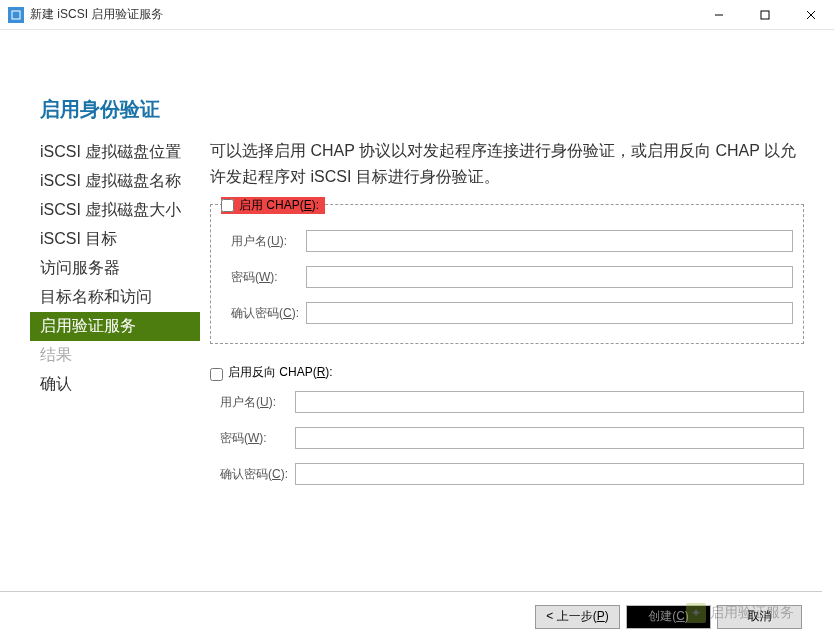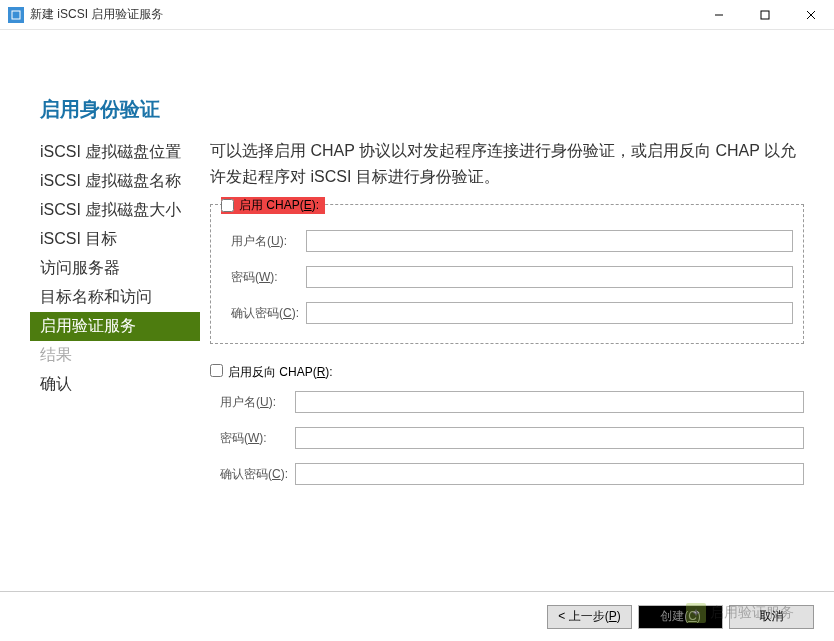--- a/index.html
+++ b/index.html
@@ -19,29 +19,29 @@
 .sidebar { width: 170px; flex-shrink: 0; }
 .sidebar .navitem { padding: 4px 10px; color: #333; cursor: default; font-size:16px; }
 .sidebar .navitem.active { background: #4d7c0f; color: #fff; }
 .sidebar .navitem.disabled { color: #aaa; }
 
 .content { flex: 1; padding-left: 10px; padding-right: 10px; }
 .desc { font-size: 16px; color: #333; line-height: 1.6; margin-bottom: 15px; }
 
 .groupbox { border: 1px dashed #999; padding: 0 10px 5px 10px; margin-bottom: 20px; position: relative; }
 .group-title-row { display:flex; align-items:center; position:relative; top:-8px; background:#ef4444; width:max-content; padding-right:6px; }
-.plain-check-row { display:flex; align-items:flex-start; margin-bottom:10px; }
+.plain-check-row { display:flex; align-items:flex-end; margin-bottom:10px; }
 .chk { width:13px; height:13px; margin-right:5px; }
 
 .field-row { display:flex; align-items:center; margin: 8px 0 14px 10px; }
 .field-label { width: 75px; color: #555; font-size:12px; }
 .field-input { flex:1; height:22px; border:1px solid #b0b0b0; background:#fff; padding:0 4px; font-size:12px; }
 .field-input:disabled { background:#fff; }
 
-.footer { position: absolute; bottom: 0; left:0; right:0; height: 50px; border-top: 1px solid #ccc; display:flex; align-items:center; justify-content:flex-end; padding-right: 20px; gap: 6px; }
+.footer { position: absolute; bottom: 0; left:0; right:12px; height: 50px; border-top: 1px solid #ccc; display:flex; align-items:center; justify-content:flex-end; padding-right: 20px; gap: 6px; }
 .btn { min-width: 85px; height: 24px; border:1px solid #999; background:#e1e1e1; font-size:12px; cursor:default; padding: 0 10px; }
 .btn:disabled { color:#888; background:#000000; border-color:#bbb; }
 .btn.highlight { border: 1px solid #0a62ab; }
 .red-box { border: 2px solid #d40000; padding: 4px 3px; display:inline-flex; }
 
 .watermark { position:absolute; right: 40px; bottom: 18px; opacity:0.35; font-size:14px; color:#333; display:flex; align-items:center; gap:4px; pointer-events:none; }
 .watermark .wm-icon { width:20px; height:20px; border-radius:2px; background:#9ac23c; display:flex; align-items:center; justify-content:center; color:#fff; font-size:12px; }
 
 .underline-letter { text-decoration: underline; }
 </style>

